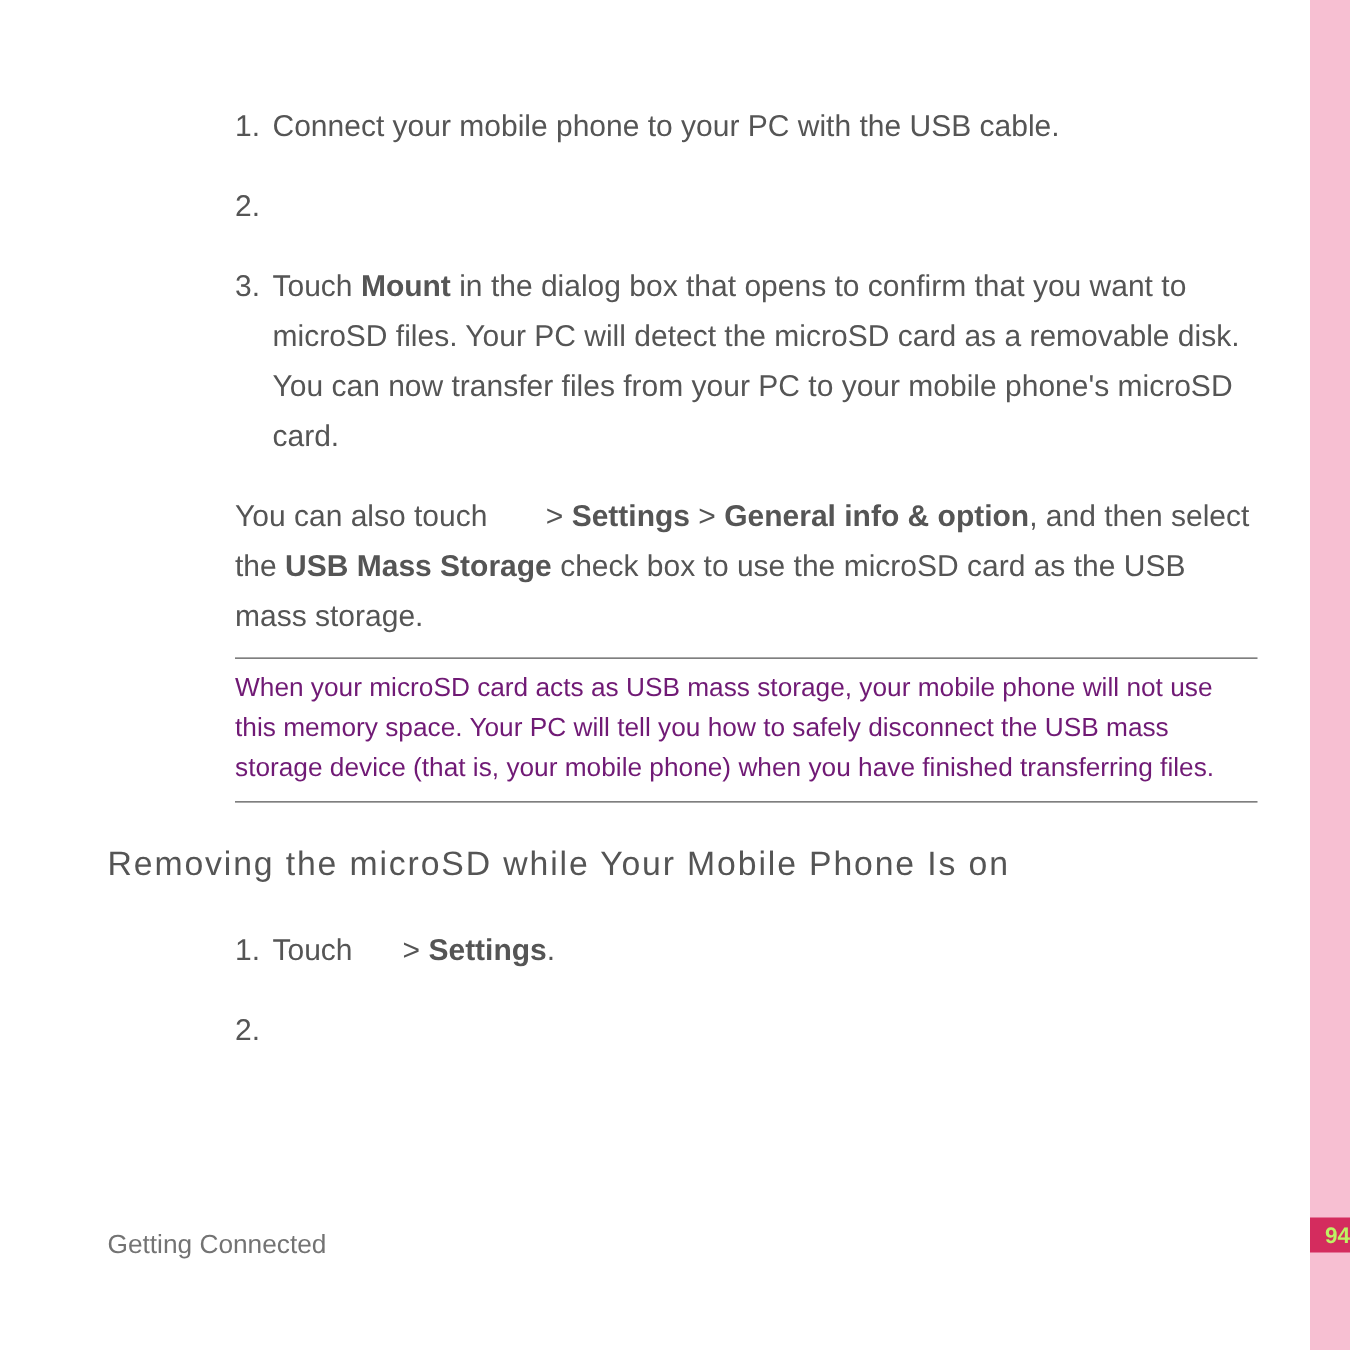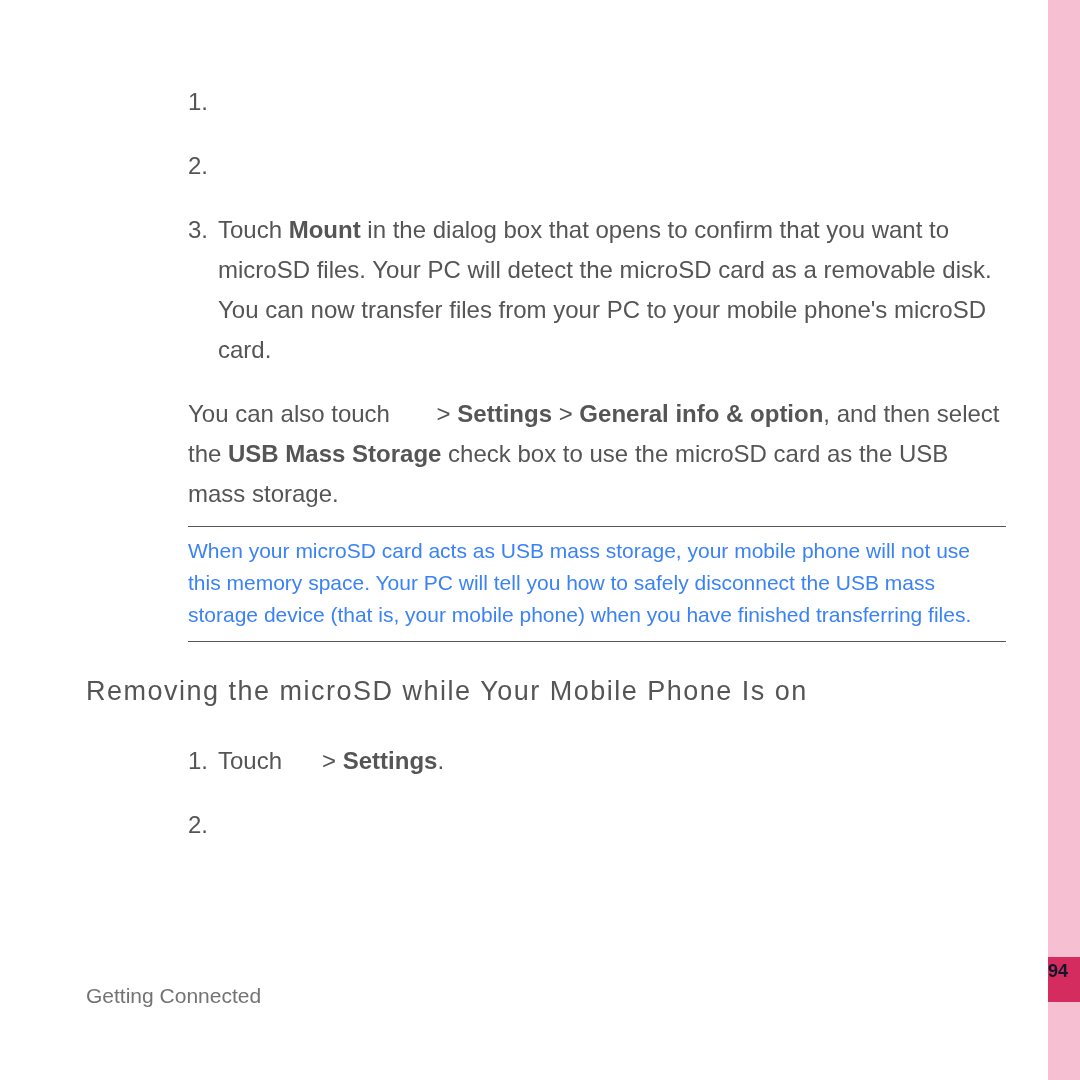--- a/index.html
+++ b/index.html
@@ -16,26 +16,26 @@
     right: 0;
     width: 32px;
     height: 1080px;
     background: #f7bfd2;
   }
   .page-num {
     position: absolute;
     right: 0;
     bottom: 78px;
     width: 32px;
-    height: 45px;
+    height: 28px;
     background: #d42c5e;
-    color: #0f172a;
+    color: #bef264;
     font-size: 18px;
     font-weight: bold;
-    text-align: left;
+    text-align: right;
     line-height: 28px;
   }
   .content {
     position: absolute;
     left: 86px;
     top: 82px;
     width: 920px;
   }
   .ol-item {
     display: flex;
@@ -66,21 +66,21 @@
   }
   .note-label {
     font-size: 21px;
     color: #555;
     font-weight: bold;
     margin-bottom: 6px;
   }
   .note-body {
     font-size: 21px;
     line-height: 32px;
-    color: #3b82f6;
+    color: #701a75;
   }
   .section-h {
     font-size: 27px;
     color: #555;
     letter-spacing: 1.5px;
     font-weight: normal;
     margin-bottom: 34px;
     margin-left: 0;
   }
   .footer-label {
@@ -95,20 +95,21 @@
 </head>
 <body>
 
 <div class="pink-bar"></div>
 <div class="page-num">94</div>
 
 <div class="content">
 
   <div class="ol-item">
     <div class="ol-num">1.</div>
+    <div class="ol-body">Connect your mobile phone to your PC with the USB cable.</div>
   </div>
 
   <div class="ol-item">
     <div class="ol-num">2.</div>
   </div>
 
   <div class="ol-item">
     <div class="ol-num">3.</div>
     <div class="ol-body">
       <span>Touch </span><b>Mount</b><span> in the dialog box that opens to confirm that you want to microSD files. Your PC will detect the microSD card as a removable disk. You can now transfer files from your PC to your mobile phone's microSD card.</span>

